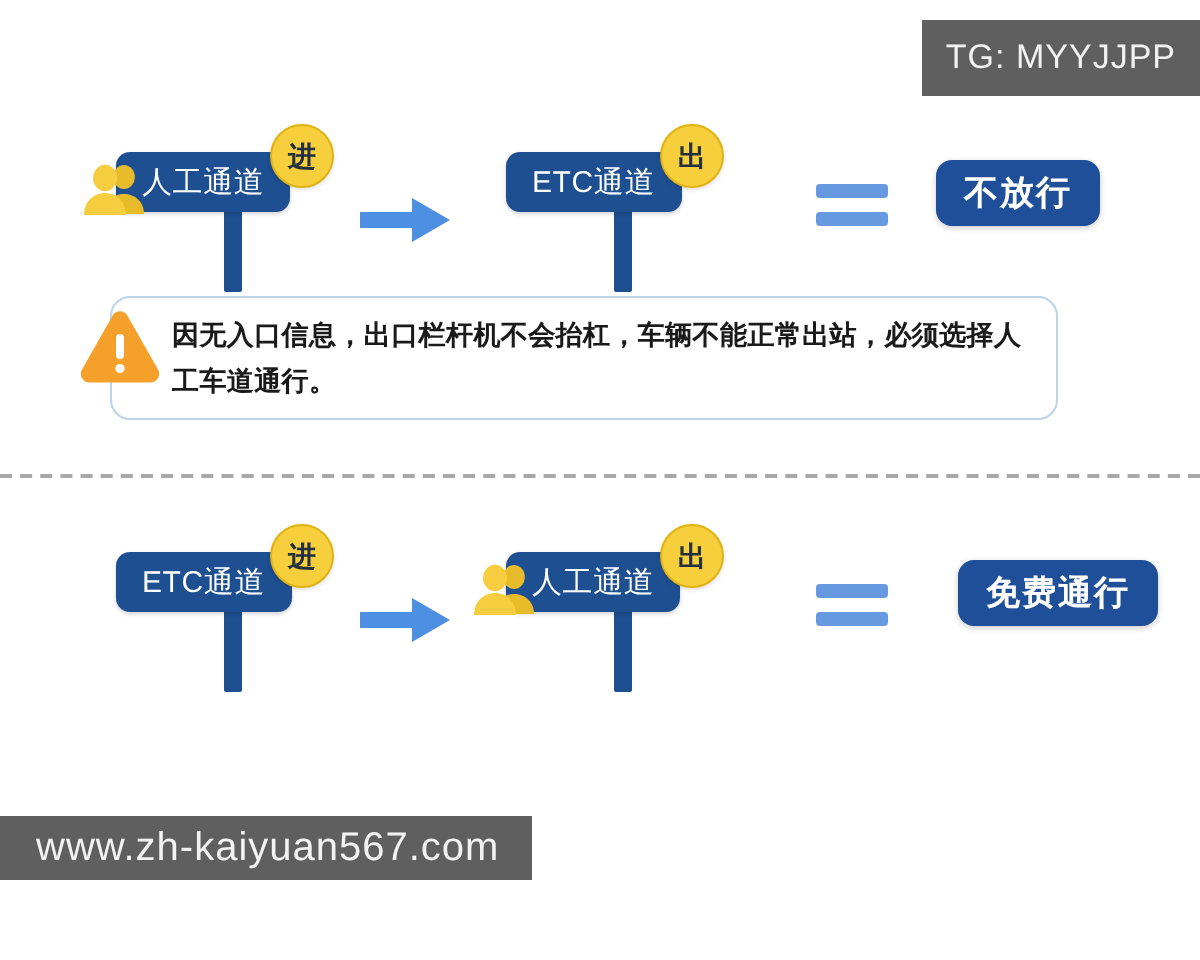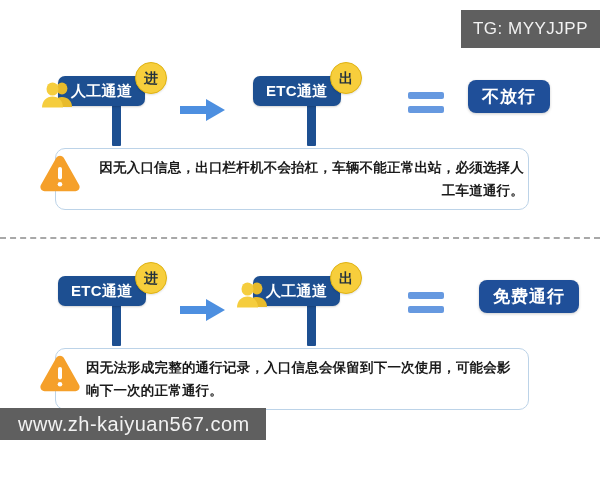--- a/index.html
+++ b/index.html
@@ -93,21 +93,21 @@
     background: #1d4f91;
     border-radius: 7px;
     display: flex;
     align-items: center;
     justify-content: center;
     box-shadow: 0 1px 2px rgba(0,0,0,.18);
   }
   .sign-board span {
     color: #ffffff;
     font-size: 15px;
-    font-weight: 700;
+    font-weight: 400;
     white-space: nowrap;
     letter-spacing: .3px;
   }
   .badge-round {
     position: absolute;
     top: 4px;
     left: 95px;
     width: 30px;
     height: 30px;
     border-radius: 50%;
@@ -269,91 +269,80 @@
     <div class="equals-icon">
       <i></i>
       <i></i>
     </div>
 
     <div class="result-pill">
       <span>不放行</span>
     </div>
   </div>
 
-  <div class="note" style="height:70px;text-align:right;">
-    <div class="note-box"></div>
-    <div class="warn-icon">
-      <svg viewBox="0 0 44 40" width="44" height="40" xmlns="http://www.w3.org/2000/svg">
-        <path d="M18.4 3.6a4.3 4.3 0 0 1 7.2 0l15.4 27.1a4.3 4.3 0 0 1-3.6 6.5H6.6a4.3 4.3 0 0 1-3.6-6.5z" fill="#f5a02a"></path>
-        <rect x="20" y="13" width="4" height="12.5" rx="2" fill="#ffffff"></rect>
-        <circle cx="22" cy="30.3" r="2.3" fill="#ffffff"></circle>
-      </svg>
-    </div>
-    <div class="note-text">因无入口信息，出口栏杆机不会抬杠，车辆不能正常出站，必须选择人工车道通行。</div>
-  </div>
-</div>
-
-<div class="divider"></div>
-
-<div class="section section-bottom">
-
-  <div class="flow">
-
-    <div class="sign-unit u1">
-      <div class="sign-pole"></div>
-      <div class="badge-round">
-        <span>进</span>
-      </div>
-      <div class="sign-board">
-        <span>ETC通道</span>
-      </div>
-    </div>
-
-    <div class="arrow-icon">
-      <svg viewBox="0 0 46 24" width="46" height="24" xmlns="http://www.w3.org/2000/svg">
-        <path d="M0 8 L26 8 L26 1 L45 12 L26 23 L26 16 L0 16 Z" fill="#4d8fe0"></path>
-      </svg>
-    </div>
-
-    <div class="sign-unit u2">
-      <div class="sign-pole"></div>
-      <div class="badge-round">
-        <span>出</span>
-      </div>
-      <div class="sign-board">
-        <span>人工通道</span>
-      </div>
-      <div class="person-icon">
-        <svg viewBox="0 0 34 28" width="34" height="28" xmlns="http://www.w3.org/2000/svg">
-          <ellipse cx="22" cy="8.5" rx="5.4" ry="6" fill="#e8bb2b"></ellipse>
-          <path d="M12 27c0-6.1 4.5-10 10-10s10 3.9 10 10z" fill="#e8bb2b"></path>
-          <ellipse cx="12.5" cy="9" rx="6" ry="6.6" fill="#f5cd3e"></ellipse>
-          <path d="M2 27.5c0-6.6 4.7-11 10.5-11s10.5 4.4 10.5 11z" fill="#f5cd3e"></path>
-        </svg>
-      </div>
-    </div>
-
-    <div class="equals-icon">
-      <i></i>
-      <i></i>
-    </div>
-
-    <div class="result-pill" style="left:455px;margin-left:24px;">
-      <span>免费通行</span>
-    </div>
-  </div>
-
   <div class="note" style="height:70px;">
     <div class="note-box"></div>
     <div class="warn-icon">
       <svg viewBox="0 0 44 40" width="44" height="40" xmlns="http://www.w3.org/2000/svg">
         <path d="M18.4 3.6a4.3 4.3 0 0 1 7.2 0l15.4 27.1a4.3 4.3 0 0 1-3.6 6.5H6.6a4.3 4.3 0 0 1-3.6-6.5z" fill="#f5a02a"></path>
         <rect x="20" y="13" width="4" height="12.5" rx="2" fill="#ffffff"></rect>
         <circle cx="22" cy="30.3" r="2.3" fill="#ffffff"></circle>
       </svg>
     </div>
-    <div class="note-text">因无法形成完整的通行记录，入口信息会保留到下一次使用，可能会影响下一次的正常通行。</div>
+    <div class="note-text">因无入口信息，出口栏杆机不会抬杠，车辆不能正常出站，必须选择人工车道通行。</div>
   </div>
+</div>
+
+<div class="divider"></div>
+
+<div class="section section-bottom">
+
+  <div class="flow">
+
+    <div class="sign-unit u1">
+      <div class="sign-pole"></div>
+      <div class="badge-round">
+        <span>进</span>
+      </div>
+      <div class="sign-board">
+        <span>ETC通道</span>
+      </div>
+    </div>
+
+    <div class="arrow-icon">
+      <svg viewBox="0 0 46 24" width="46" height="24" xmlns="http://www.w3.org/2000/svg">
+        <path d="M0 8 L26 8 L26 1 L45 12 L26 23 L26 16 L0 16 Z" fill="#4d8fe0"></path>
+      </svg>
+    </div>
+
+    <div class="sign-unit u2">
+      <div class="sign-pole"></div>
+      <div class="badge-round">
+        <span>出</span>
+      </div>
+      <div class="sign-board">
+        <span>人工通道</span>
+      </div>
+      <div class="person-icon">
+        <svg viewBox="0 0 34 28" width="34" height="28" xmlns="http://www.w3.org/2000/svg">
+          <ellipse cx="22" cy="8.5" rx="5.4" ry="6" fill="#e8bb2b"></ellipse>
+          <path d="M12 27c0-6.1 4.5-10 10-10s10 3.9 10 10z" fill="#e8bb2b"></path>
+          <ellipse cx="12.5" cy="9" rx="6" ry="6.6" fill="#f5cd3e"></ellipse>
+          <path d="M2 27.5c0-6.6 4.7-11 10.5-11s10.5 4.4 10.5 11z" fill="#f5cd3e"></path>
+        </svg>
+      </div>
+    </div>
+
+    <div class="equals-icon">
+      <i></i>
+      <i></i>
+    </div>
+
+    <div class="result-pill" style="left:455px;margin-left:24px;">
+      <span>免费通行</span>
+    </div>
+  </div>
+
 </div>
 
 <div class="wm wm-bottom">
   <span>www.zh-kaiyuan567.com</span>
 </div>
 
 </body></html>

